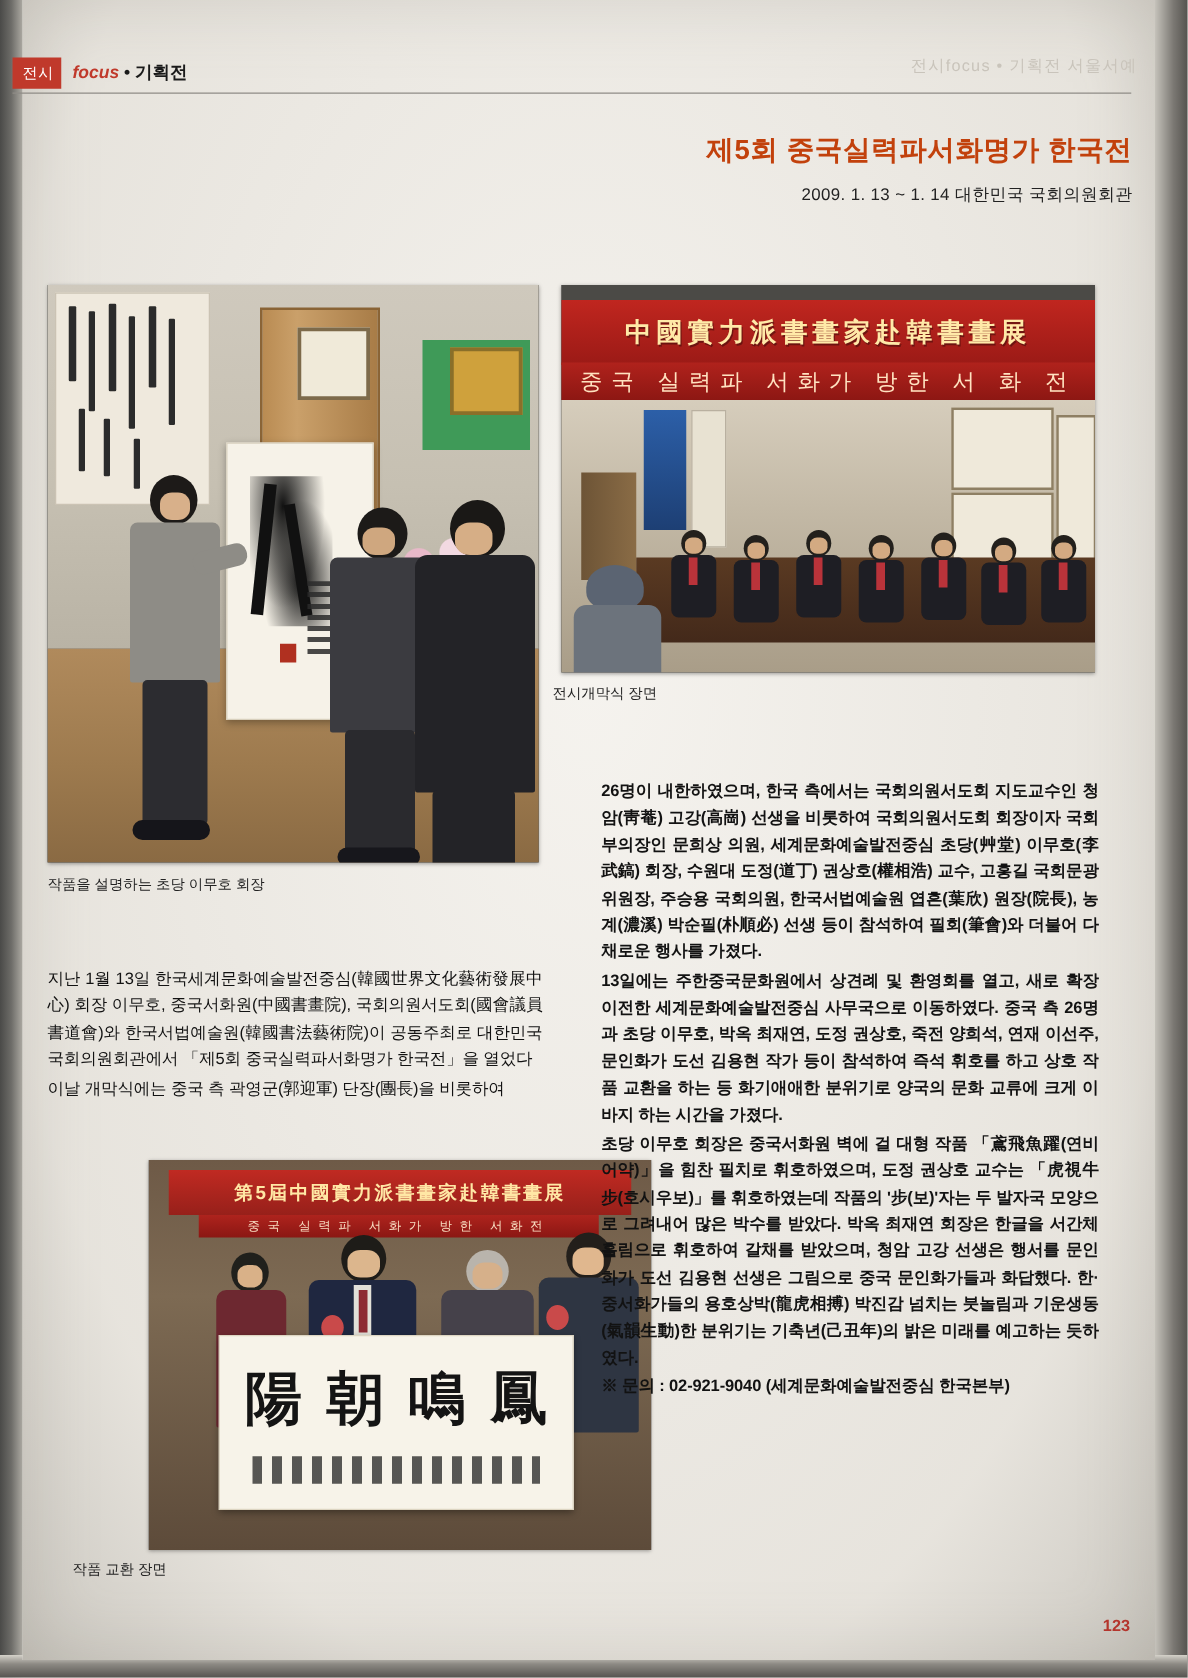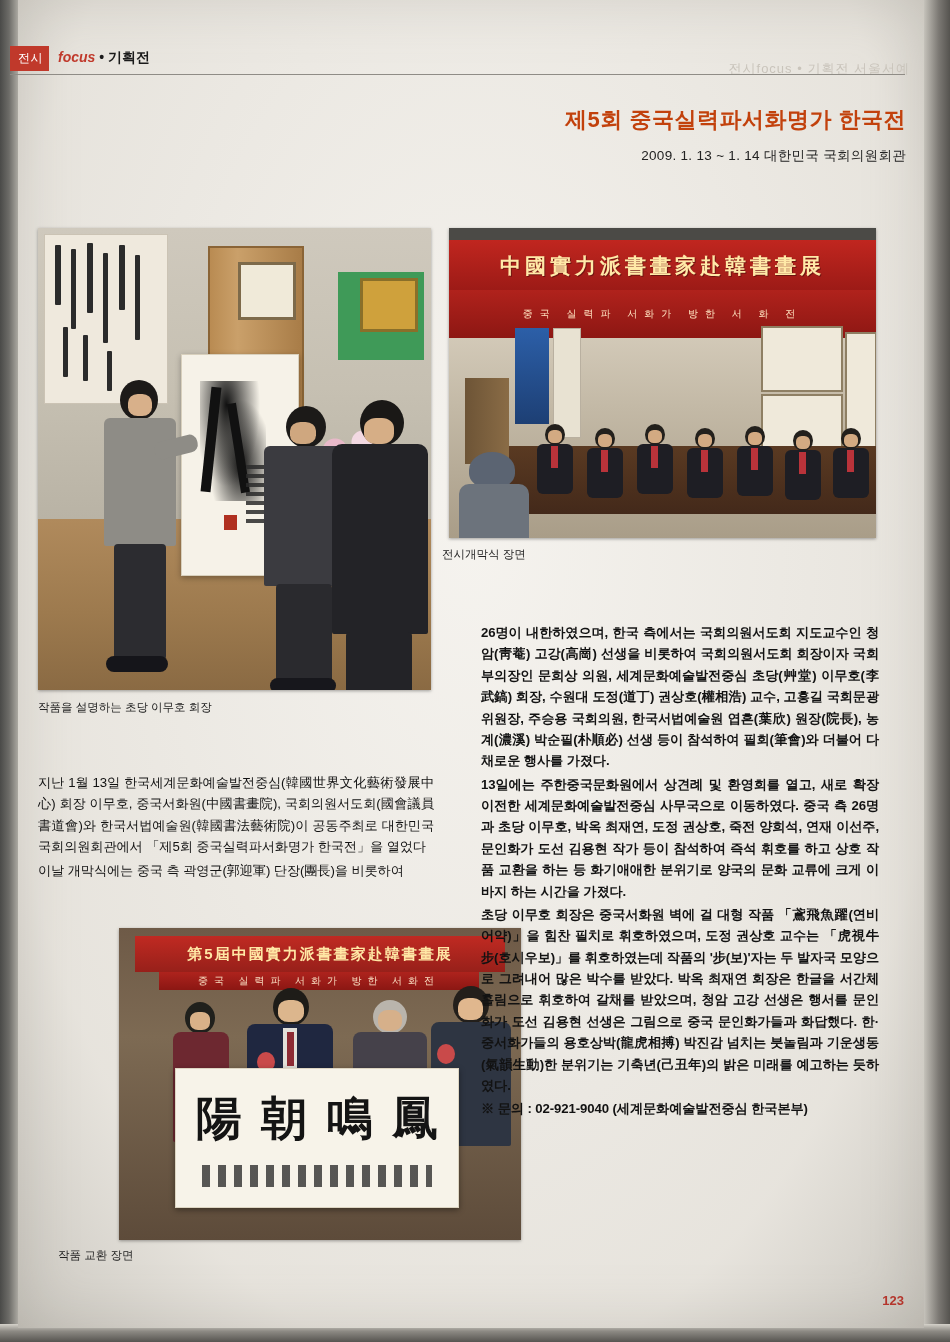--- a/index.html
+++ b/index.html
@@ -64,21 +64,21 @@
   .hdr-text .focus {
     color: #c0392b;
     font-style: italic;
     font-weight: bold;
   }
   .hdr-rule {
     position: absolute; left: 10px; top: 74px; width: 895px; height: 1px;
     background: #8f8c86;
   }
   .hdr-ghost {
-    position: absolute; right: 40px; top: 60px;
+    position: absolute; right: 40px; top: 44px;
     font-size: 13px;
     color: #c9c4bb;
     letter-spacing: 1px;
   }
 
   
   .title-block {
     position: absolute; right: 44px; top: 105px; width: 560px; text-align: right;
   }
   .title-main {
@@ -222,24 +222,24 @@
     position:absolute; left:0; top: 12px; width: 100%; height: 52px;
     background: linear-gradient(to bottom, #c0261f, #9b1a16);
     color:#ffe9a8;
     font-weight:bold;
     font-size: 21px;
     letter-spacing: 4px;
     display:flex; align-items:center; justify-content:center;
     text-shadow: 1px 1px 0 rgba(0,0,0,0.35);
   }
   .p2-banner2{
-    position:absolute; left:0; top: 62px; width: 100%; height: 48px;
+    position:absolute; left:0; top: 62px; width: 100%; height: 30px;
     background: linear-gradient(to bottom, #b0221c, #8d1713);
     color:#ffe2c0;
-    font-size: 10px;
+    font-size: 18px;
     letter-spacing: 7px;
     display:flex; align-items:center; justify-content:center;
   }
   .p2-wall{
     position:absolute; left:0; top: 92px; width:100%; height: 218px;
     background: linear-gradient(to bottom, #d6cdbc 0%, #c3b9a6 40%, #a99d88 100%);
   }
   .p2-art{
     position:absolute; background:#efe9da; border:2px solid #8e7f63;
   }

